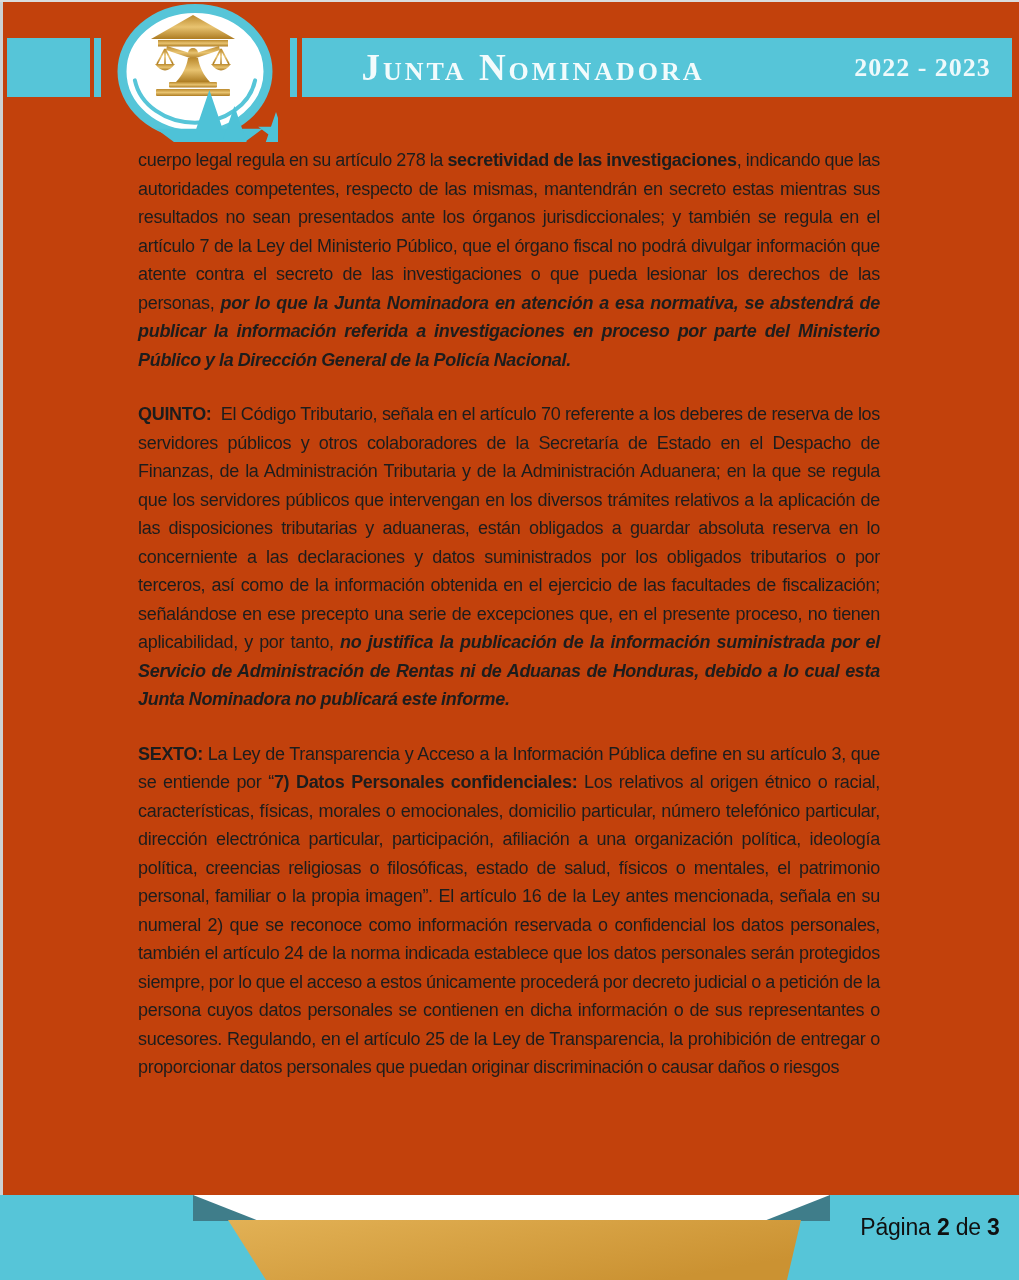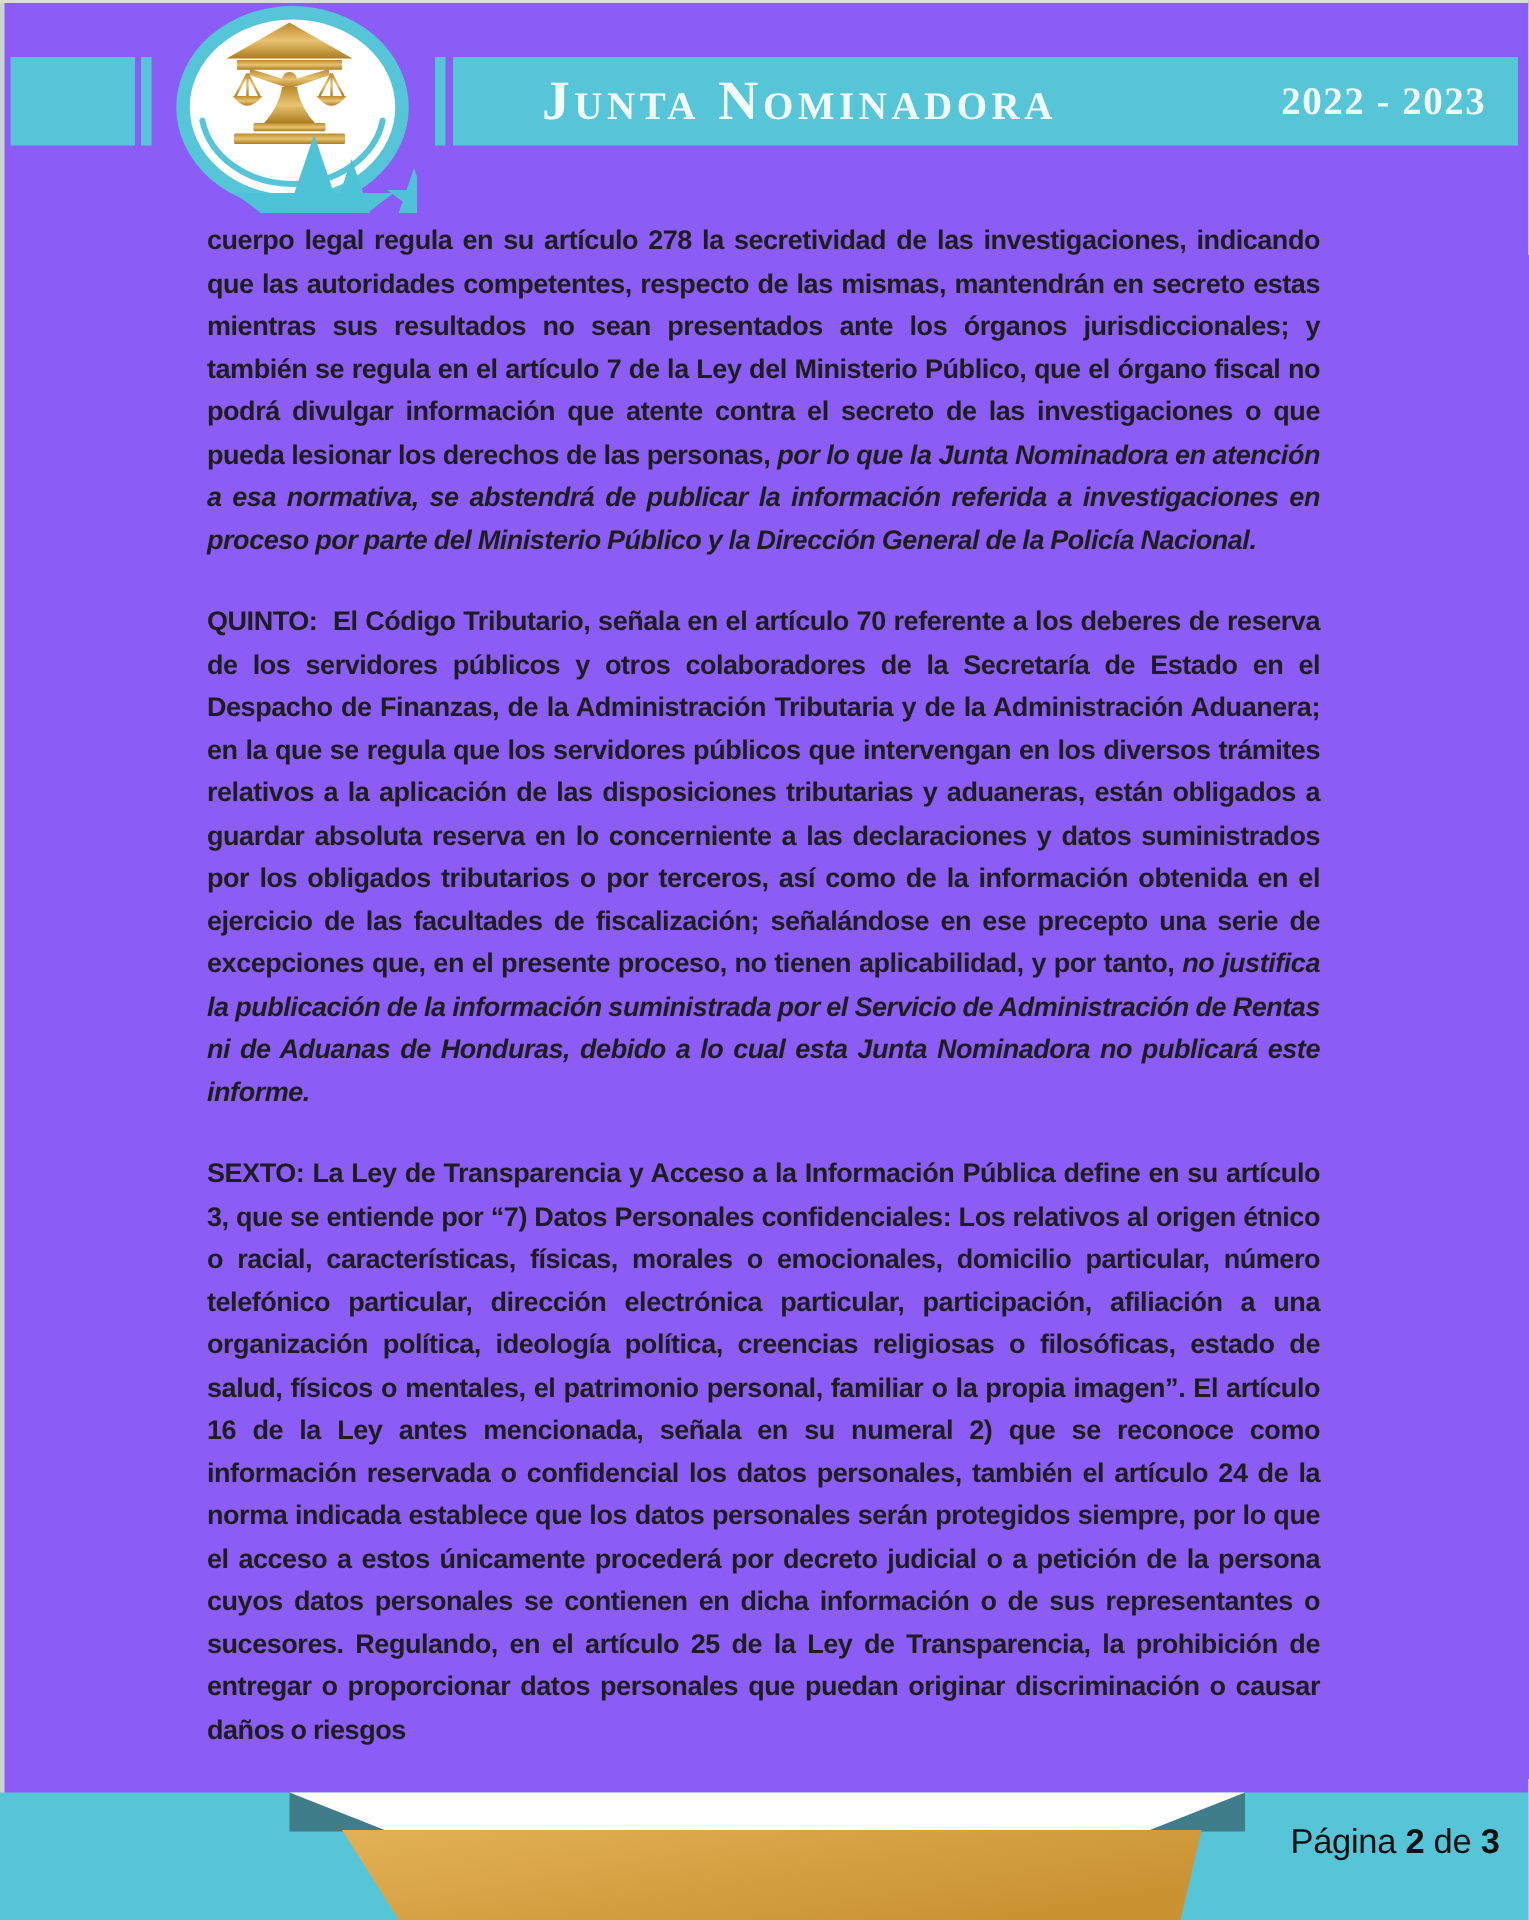--- a/index.html
+++ b/index.html
@@ -1,18 +1,18 @@
 <!DOCTYPE html>
 <html><head>
 <meta charset="utf-8">
 <style>
   html,body { margin:0; padding:0; background:#ffffff; }
   .page {
     position:relative; width:1019px; height:1280px;
-    background:#8b5cf6; overflow:hidden;
+    background:#c2410c; overflow:hidden;
     font-family:"Liberation Sans", sans-serif;
   }
   .scan-edge-left { position:absolute; left:0; top:0; width:3px; height:1280px; background:#cdd2d3; }
   .scan-edge-top  { position:absolute; left:0; top:0; width:1019px; height:2px; background:#dadddd; }
 
   
   .band-piece { position:absolute; top:38px; height:59px; background:#56c5d8; }
   .band-left   { left:7px;   width:83px; }
   .band-lstrip { left:94px;  width:7px;  }
   .band-rstrip { left:290px; width:7px;  }
@@ -31,21 +31,21 @@
     font-weight:700; font-size:26px; letter-spacing:1px; color:#eef9fb;
   }
 
   
   .doc-body {
     position:absolute; left:138px; top:146px; width:742px;
     font-size:18px; line-height:28.5px; letter-spacing:-0.3px; word-spacing:-0.5px;
     color:#1d1d1d; text-align:justify;
   }
   .doc-body p { margin:0 0 26px 0; }
-  .run-n  { font-weight:700; font-style:normal; }
+  .run-n  { font-weight:400; font-style:normal; }
   .run-b  { font-weight:700; font-style:normal; }
   .run-bi { font-weight:700; font-style:italic; }
 
   
   .footer-svg { position:absolute; left:0; top:1190px; width:1019px; height:90px; }
   .slogan {
     position:absolute; left:280px; top:1226px; width:500px; height:46px;
     display:flex; align-items:center; justify-content:center;
     font-family:"DejaVu Serif", serif; font-style:italic;
     font-size:31px; letter-spacing:2px; color:#f6ecd2;

